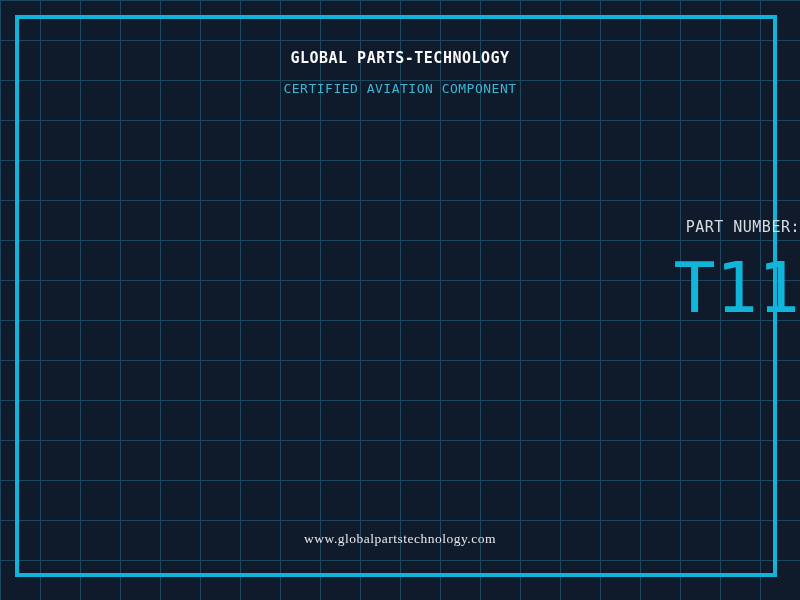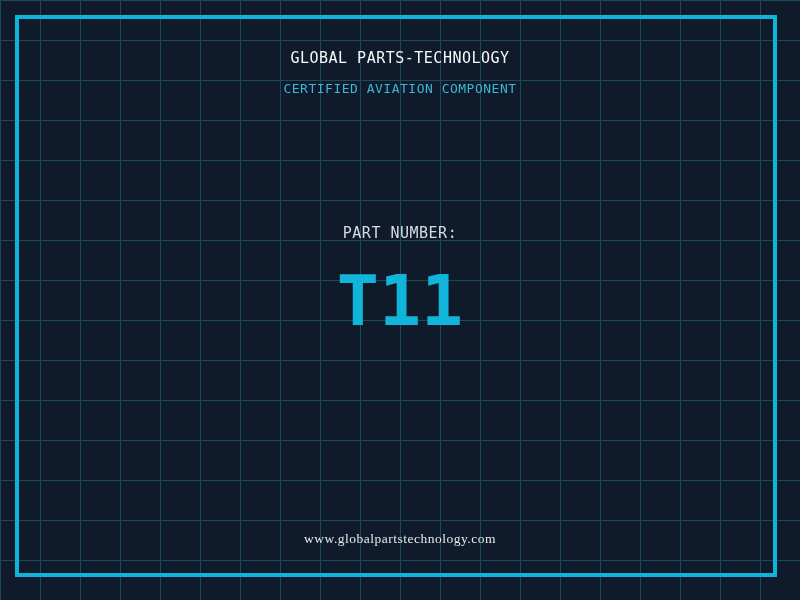--- a/index.html
+++ b/index.html
@@ -33,44 +33,46 @@
     position: absolute;
     left: 0;
     width: 100%;
     text-align: center;
     white-space: pre;
   }
   .company-title {
     top: 48px;
     font-size: 15px;
     line-height: 20px;
-    font-weight: normal;
+    font-weight: bold;
     letter-spacing: 0.5px;
     color: var(--title-text, #f8f8f8);
   }
   .tagline {
     top: 80px;
     font-size: 13px;
     line-height: 18px;
     letter-spacing: 0.5px;
     color: var(--tagline-text, #3eb6d6);
   }
   .part-label {
-    top: 225px;
+    top: 219px;
     font-size: 15px;
     line-height: 16px;
     letter-spacing: 0.5px;
     color: var(--label-text, #d6dce4);
+    text-align: right;
   }
   .part-number {
-    top: 266px;
+    top: 253px;
     font-size: 70px;
     line-height: 70px;
-    font-weight: bold;
+    font-weight: normal;
     color: var(--part-number-color, #12b5da);
+    text-align: right;
   }
   .website {
     top: 530px;
     font-size: 13.5px;
     line-height: 18px;
     letter-spacing: 0.5px;
     color: var(--website-text, #e8eaed);
     font-family: Liberation Serif, serif;
   }
 </style>

